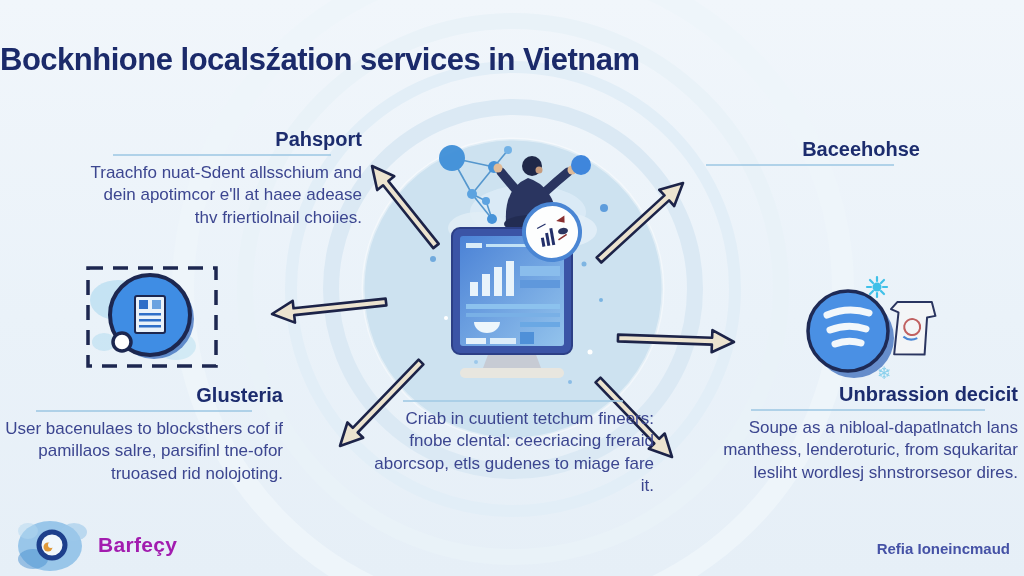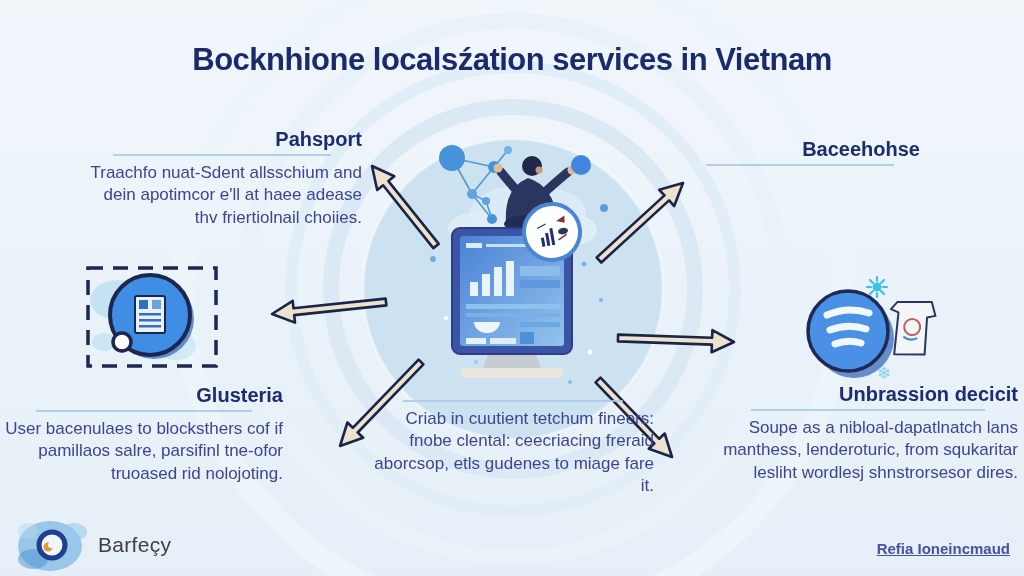--- a/index.html
+++ b/index.html
@@ -3,39 +3,39 @@
 <meta charset="utf-8">
 <style>
   html,body{margin:0;padding:0}
   body{
     width:1024px;height:576px;overflow:hidden;position:relative;
     background:linear-gradient(180deg,#f1f6fb 0%,#eaf2f9 55%,#e6eff7 100%);
     font-family:"Liberation Sans",sans-serif;
   }
   #art{position:absolute;left:0;top:0;pointer-events:none}
   .title{
-    position:absolute;top:42px;left:0;width:1024px;text-align:center;
+    position:absolute;top:42px;left:0;width:1024px;
     font-size:31px;font-weight:800;color:#1b2a6a;letter-spacing:-0.5px;
   }
   .tblock{position:absolute;text-align:right}
   .thead{font-size:20px;font-weight:700;color:#1c2c6e;margin-bottom:3px}
   .tline{height:2px;background:#a4cbe5;margin:0 auto 6px;width:78%;opacity:.85}
   .tbody{font-size:17px;line-height:1.32;color:#3c4690}
   .tl{left:82px;top:128px;width:280px}
   .tr{left:680px;top:138px;width:240px}
   .bl{left:5px;top:384px;width:278px}
   .bc{left:372px;top:400px;width:282px}
   .br{left:718px;top:383px;width:300px}
   .logo-text{
     position:absolute;left:98px;top:533px;
-    font-size:21px;font-weight:400;color:#404040;letter-spacing:.3px;
+    font-size:21px;font-weight:700;color:#a21caf;letter-spacing:.3px;
   }
   .credit{
     position:absolute;right:14px;top:540px;
-    font-size:15px;font-weight:700;color:#4552a6;text-decoration:underline;
+    font-size:15px;font-weight:700;color:#4552a6;
   }
 </style>
 </head>
 <body>
 
 <svg id="art" width="1024" height="576" viewBox="0 0 1024 576">
   <defs>
     <linearGradient id="scr" x1="0" y1="0" x2="1" y2="1">
       <stop offset="0" stop-color="#4b82d6"></stop>
       <stop offset="1" stop-color="#93c3ec"></stop>

